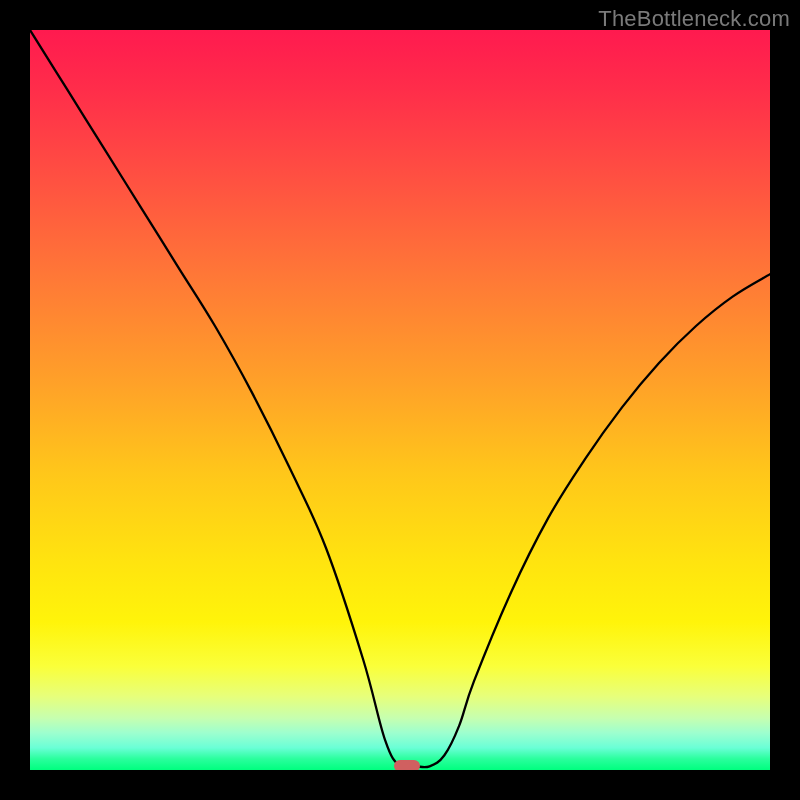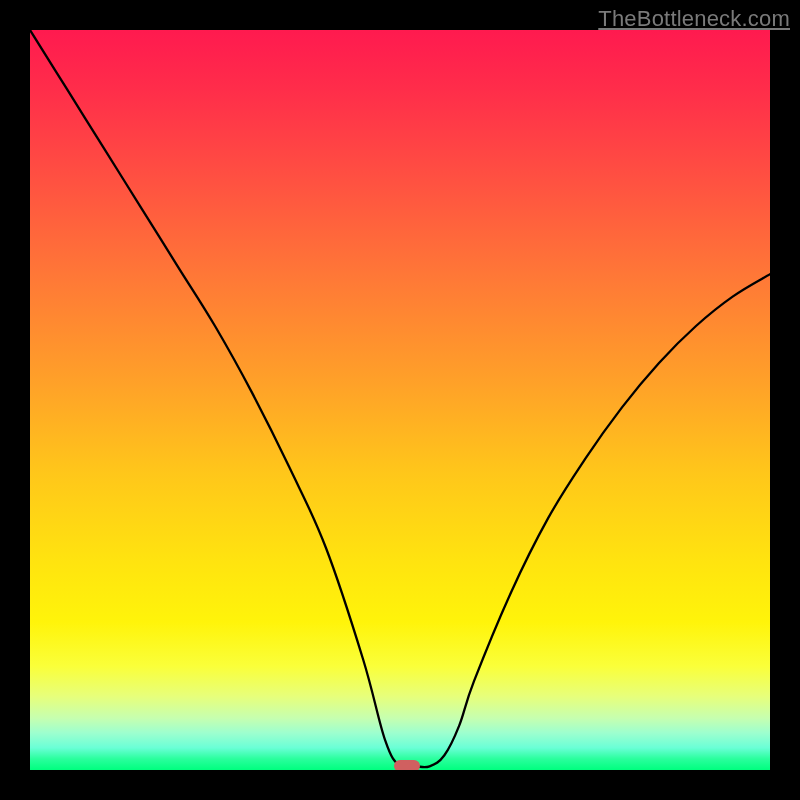--- a/index.html
+++ b/index.html
@@ -64,21 +64,20 @@
     transform: translate(-50%, -50%);
   }
   .watermark {
     position: absolute;
     top: 6px;
     right: 10px;
     font-family: Arial, Helvetica, sans-serif;
     font-size: 22px;
     color: #7a7a7a;
     letter-spacing: 0.2px;
-    text-decoration: underline;
   }
 </style>
 </head>
 <body>
 
 <div class="chart-container">
   <div class="watermark">TheBottleneck.com</div>
 
   <div class="plot-area">
     <div class="gradient-bg"></div>

